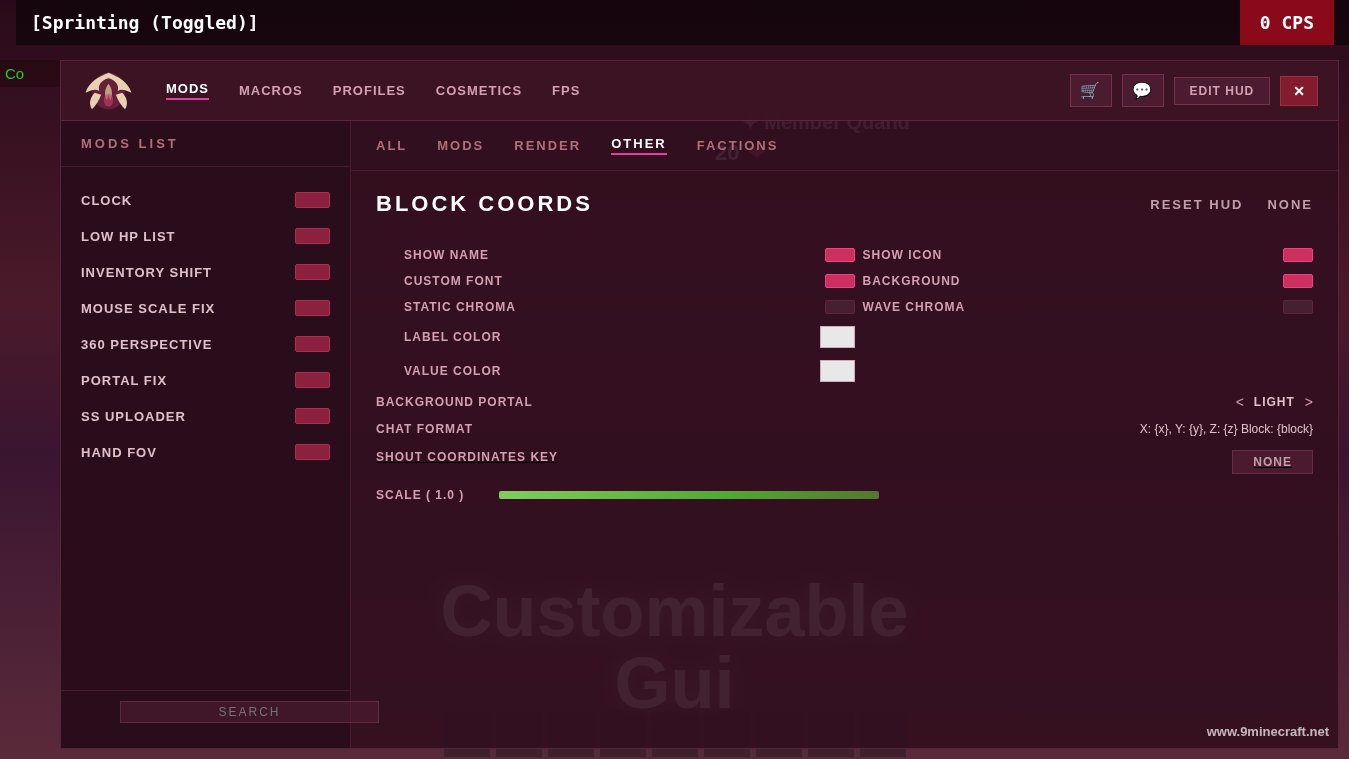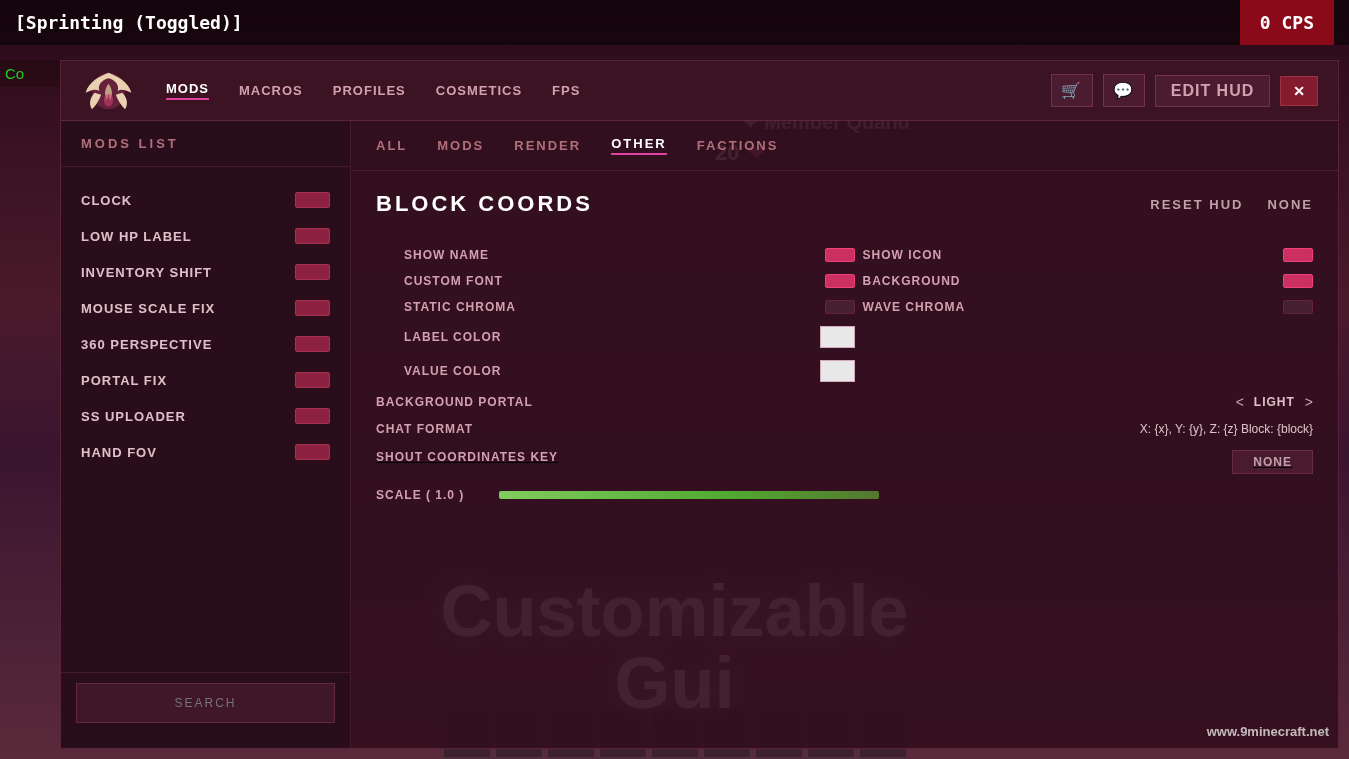--- a/index.html
+++ b/index.html
@@ -17,21 +17,21 @@
       position: absolute;
       top: 0; left: 0;
       width: 100%; height: 100%;
       background: linear-gradient(180deg, #2a0a1a 0%, #4a1a2a 40%, #3a1530 60%, #5a2a3a 100%);
       z-index: 0;
     }
 
     
     .top-hud {
       position: absolute;
-      top: 0; left: 0; right: 0;
+      top: 0; left: 16px; right: 0;
       height: 45px;
       background: rgba(0,0,0,0.5);
       display: flex;
       align-items: center;
       justify-content: space-between;
       padding: 0 15px;
       z-index: 1;
     }
     .hud-sprinting {
       color: #ffffff;
@@ -121,21 +121,21 @@
       align-items: center;
       justify-content: center;
       font-size: 16px;
     }
     .edit-hud-btn {
       background: rgba(80, 30, 50, 0.8);
       border: 1px solid rgba(180, 80, 120, 0.4);
       color: #d4a0b0;
       padding: 6px 15px;
       cursor: pointer;
-      font-size: 16px;
+      font-size: 12px;
       font-weight: bold;
       letter-spacing: 1px;
     }
     .close-btn {
       background: rgba(150, 30, 50, 0.8);
       border: 1px solid rgba(200, 80, 100, 0.4);
       color: #ffffff;
       padding: 6px 12px;
       cursor: pointer;
       font-size: 14px;
@@ -198,26 +198,27 @@
 
     .search-area {
       padding: 10px 15px;
       border-top: 1px solid rgba(180, 80, 120, 0.2);
     }
     .search-input {
       width: 100%;
       background: rgba(80, 30, 50, 0.6);
       border: 1px solid rgba(180, 80, 120, 0.3);
       color: #fde047;
-      padding: 12px 15px;
+      padding: 3px 15px;
       font-size: 12px;
       letter-spacing: 2px;
       text-align: center;
       outline: none;
       text-transform: uppercase;
+      margin-left: 44px;
     }
 
     
     .main-panel {
       flex: 1;
       display: flex;
       flex-direction: column;
       overflow: hidden;
     }
 
@@ -585,21 +586,21 @@
     <div class="sidebar">
       <div class="sidebar-title">MODS LIST</div>
 
       <div class="mod-list">
 
           <div class="mod-item">
             <span class="mod-name">CLOCK</span>
             <div class="toggle"></div>
           </div>
           <div class="mod-item">
-            <span class="mod-name">LOW HP LABEL</span>
+            <span class="mod-name">LOW HP LIST</span>
             <div class="toggle"></div>
           </div>
           <div class="mod-item">
             <span class="mod-name">INVENTORY SHIFT</span>
             <div class="toggle"></div>
           </div>
           <div class="mod-item">
             <span class="mod-name">MOUSE SCALE FIX</span>
             <div class="toggle"></div>
           </div>

